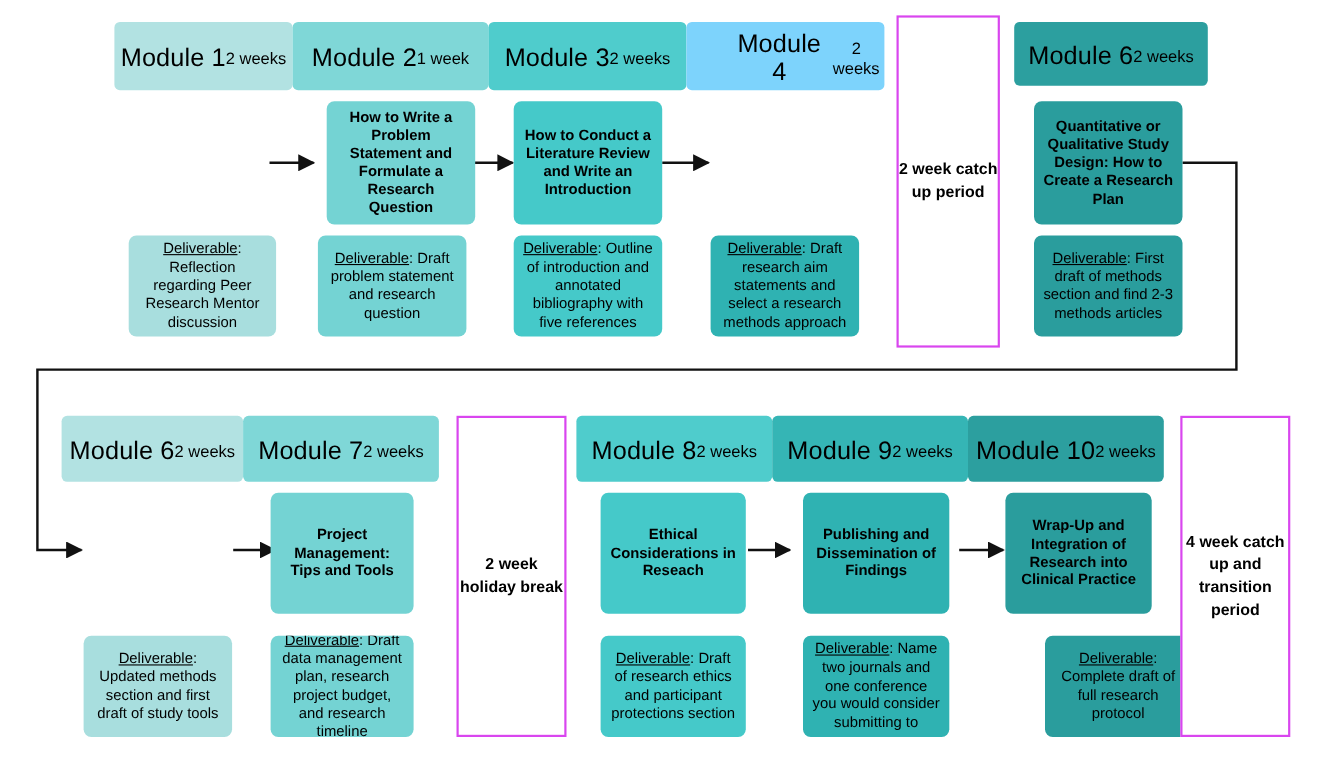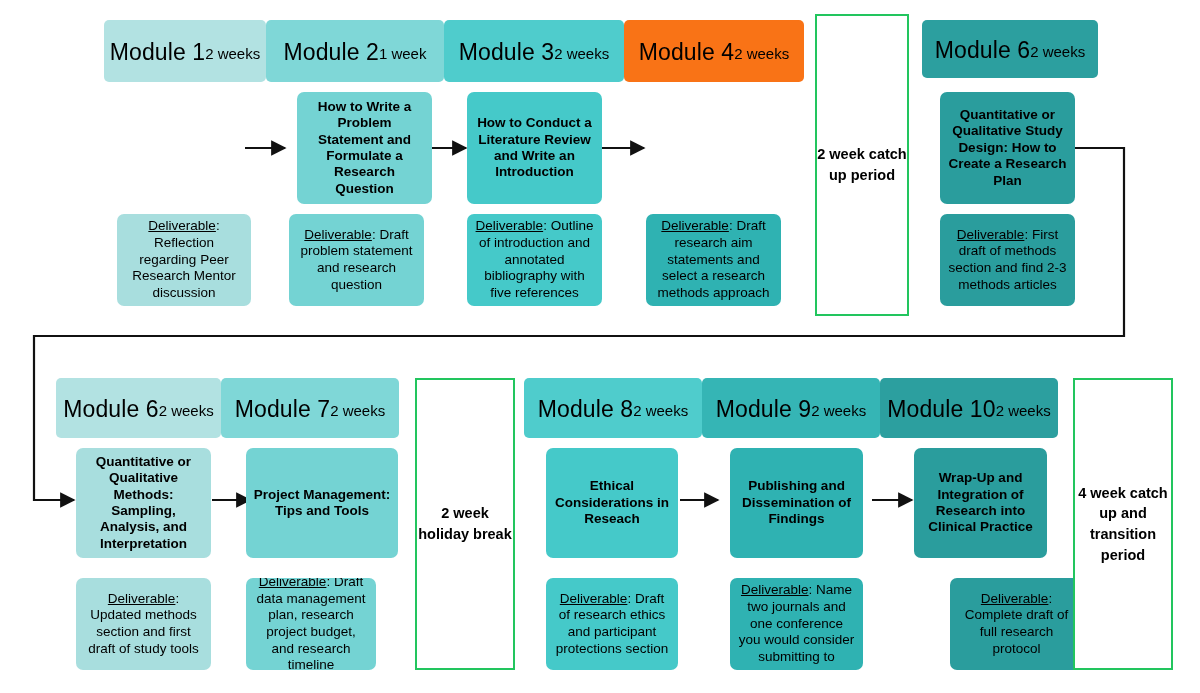--- a/index.html
+++ b/index.html
@@ -55,37 +55,37 @@
     color:#000;
     padding:6px 8px;
     line-height:1.24;
   }
   .deliv u{ text-decoration:underline; }
 
   
   .breakbox{
     position:absolute;
     box-sizing:border-box;
-    border:2px solid #22c55e;
+    border:2px solid #d946ef;
     background:#ffffff;
     display:flex;
     align-items:center;
     justify-content:center;
     text-align:center;
     font-size:14.5px;
     font-weight:bold;
     color:#000;
     line-height:1.42;
   }
 
   
   .c1{background:#b2e2e2;}
   .c2{background:#7fd7d7;}
   .c3{background:#4fcccc;}
-  .c4{background:#f97316;}
+  .c4{background:#7dd3fc;padding-left:40px;}
   .c5{background:#2c9f9f;}
   .c6{background:#b2e2e2;}
   .c7{background:#7fd7d7;}
   .c8{background:#4fcccc;}
   .c9{background:#35b5b5;}
   .c10{background:#2c9f9f;}
 
   
   .t1{background:#a8dede;}
   .t2{background:#74d3d3;}
@@ -175,32 +175,29 @@
     <span>Quantitative or Qualitative Study Design: How to Create a Research Plan</span>
   </div>
   <div class="box deliv t5" style="left:940px;top:214px;width:135px;height:92px;">
     <span><u>Deliverable</u>: <span>First draft of methods section and find 2-3 methods articles</span></span>
   </div>
 
   <div class="box module-head c6" style="left:56px;top:378px;width:165px;height:60px;">
     <div class="m-title">Module 6</div>
     <div class="m-weeks">2 weeks</div>
   </div>
-  <div class="box topic t6" style="left:76px;top:448px;width:135px;height:110px;">
-    <span>Quantitative or Qualitative Methods: Sampling, Analysis, and Interpretation</span>
-  </div>
   <div class="box deliv t6" style="left:76px;top:578px;width:135px;height:92px;">
     <span><u>Deliverable</u>: <span>Updated methods section and first draft of study tools</span></span>
   </div>
 
   <div class="box module-head c7" style="left:221px;top:378px;width:178px;height:60px;">
     <div class="m-title">Module 7</div>
     <div class="m-weeks">2 weeks</div>
   </div>
-  <div class="box topic t7" style="left:246px;top:448px;width:152px;height:110px;">
+  <div class="box topic t7" style="left:246px;top:448px;width:130px;height:110px;">
     <span>Project Management: Tips and Tools</span>
   </div>
   <div class="box deliv t7" style="left:246px;top:578px;width:130px;height:92px;">
     <span><u>Deliverable</u>: <span>Draft data management plan, research project budget, and research timeline</span></span>
   </div>
 
   <div class="breakbox" style="left:415px;top:378px;width:100px;height:292px;">
     <span>2 week holiday break</span>
   </div>
 

